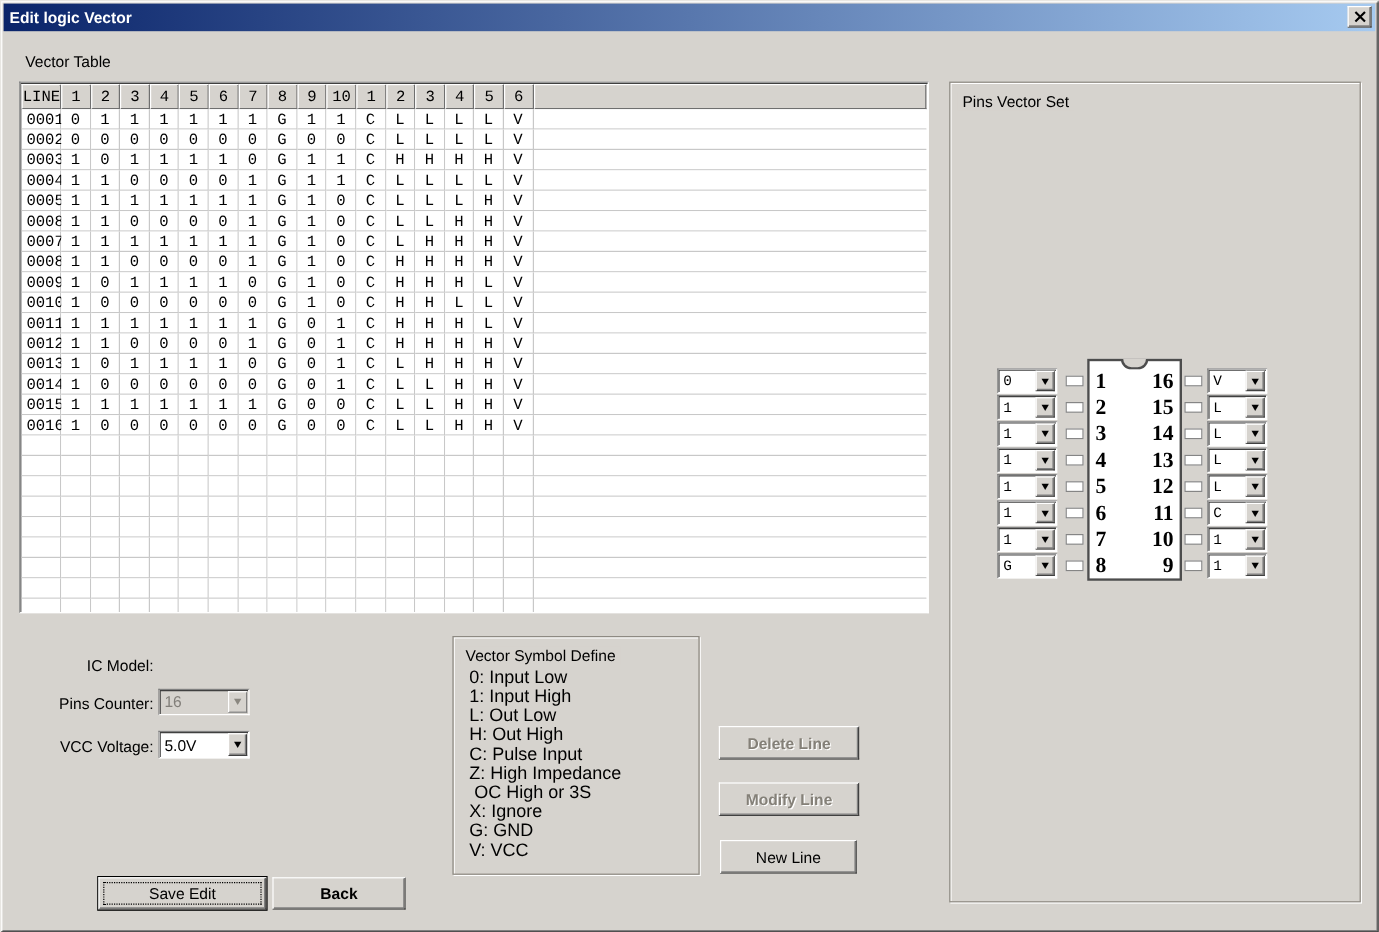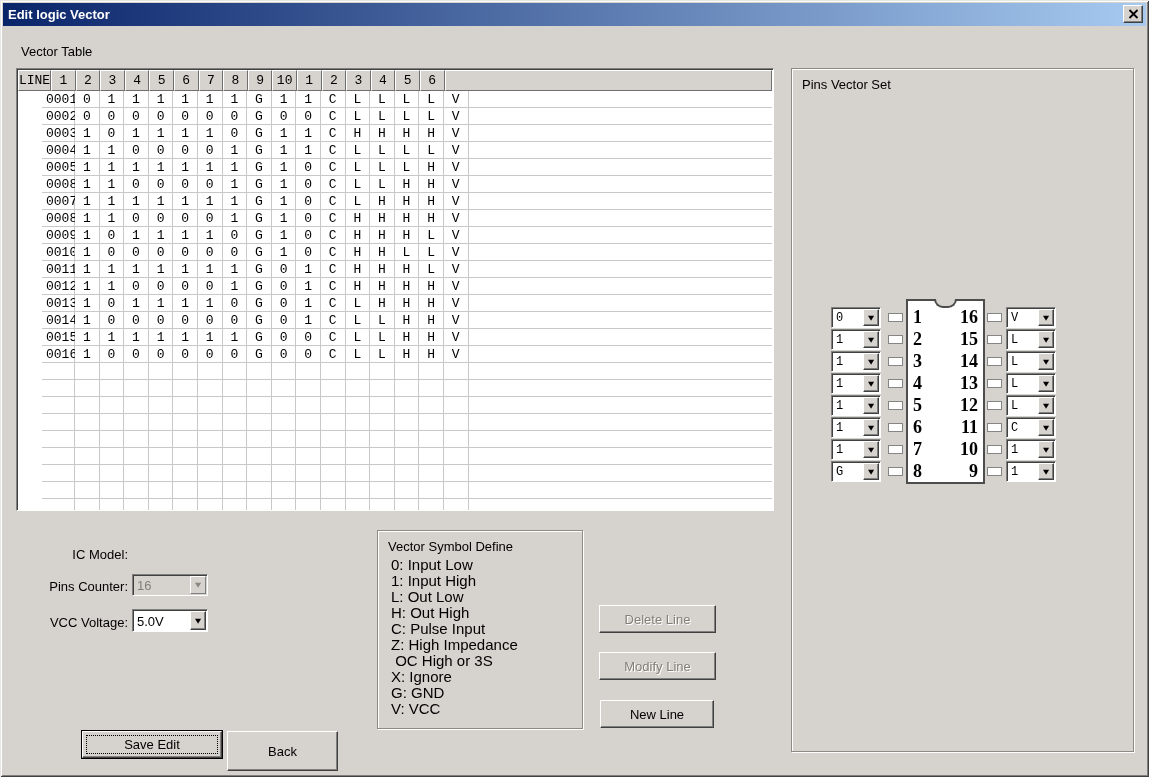--- a/index.html
+++ b/index.html
@@ -28,35 +28,35 @@
   
   .grid { position:absolute; left:16px; top:68px; width:758px; height:443px;
     background:#fff; border:1px solid; border-color:#808080 #ffffff #ffffff #808080;
     box-shadow: inset 1px 1px 0 #404040; overflow:hidden; padding:1px; }
   .ghead { display:flex; height:21px; width:754px; }
   .hcell { flex:none; background:#d6d3ce; border:1px solid;
     border-color:#ffffff #6f6f6f #6f6f6f #ffffff;
     font-family:"Liberation Mono",monospace; font-size:13px;
     display:flex; align-items:center; justify-content:center; }
   .gbody { width:754px; }
-  .grow { display:flex; height:17px;padding-left:24px; }
+  .grow { display:flex; height:17px; }
   .gcell { flex:none; background:#fff; border-right:1px solid #c8c8c8;
     border-bottom:1px solid #c8c8c8; font-family:"Liberation Mono",monospace;
     font-size:13px; display:flex; align-items:center; justify-content:center; }
   .c-line { width:33px; }
   .c-val  { width:24.6px; }
   .c-fill { flex:1 1 auto; width:auto; }
   .gcell.c-line { justify-content:flex-start; padding-left:4px; }
   .gcell.c-fill { border-right:none; }
   
   .btn { position:absolute; background:#d6d3ce; border:1px solid;
     border-color:#ffffff #404040 #404040 #ffffff; box-shadow: inset -1px -1px 0 #808080;
     font-family:"Liberation Sans",sans-serif; font-size:13px; color:#000;
     display:flex; align-items:center; justify-content:center; padding:0; }
-  .btn.disabled { color:#848078; text-shadow:1px 1px 0 #ffffff; }
+  .btn.disabled { color:#848078; text-shadow:1px 1px 0 #ffffff;font-weight:bold; }
   .btn.default { box-shadow: 0 0 0 1px #000, inset -1px -1px 0 #808080; }
   .btn.default::after { content:""; position:absolute; left:3px; right:3px; top:3px; bottom:3px;
     border:1px dotted #000; }
   
   .field { position:absolute; border:1px solid; border-color:#808080 #ffffff #ffffff #808080;
     box-shadow: inset 1px 1px 0 #404040; background:#d6d3ce; color:#827f7a;
     font-size:13px; display:flex; align-items:center; padding-left:6px; }
   
   .combo { position:absolute; background:#fff; border:1px solid;
     border-color:#808080 #ffffff #ffffff #808080; box-shadow: inset 1px 1px 0 #404040; }
@@ -659,21 +659,21 @@
         <div class="symline">G: GND</div>
         <div class="symline">V: VCC</div>
       </div>
   </div>
 
   <button class="btn disabled" style="left:599px; top:605px; width:117px; height:28px;">Delete Line</button>
   <button class="btn disabled" style="left:599px; top:652px; width:117px; height:28px;">Modify Line</button>
   <button class="btn" style="left:600px; top:700px; width:114px; height:28px;">New Line</button>
 
   <button class="btn default" style="left:82px; top:731px; width:140px; height:27px;">Save Edit</button>
-  <button class="btn" style="left:227px; top:731px; width:111px; height:40px;">Back</button>
+  <button class="btn" style="left:227px; top:731px; width:111px; height:27px;font-weight:bold;">Back</button>
 
   <div class="gb" style="left:791px; top:68px; width:343px; height:684px;">
     <span class="gb-label">Pins Vector Set</span>
     <div class="chip"></div>
     <div class="notch"></div>
   <div class="combo" style="left: 39px; top: 238px; width: 50px; height: 21px;">
         <span class="val">0</span>
         <span class="abtn">
           <span class="arr">▼</span>
         </span>

